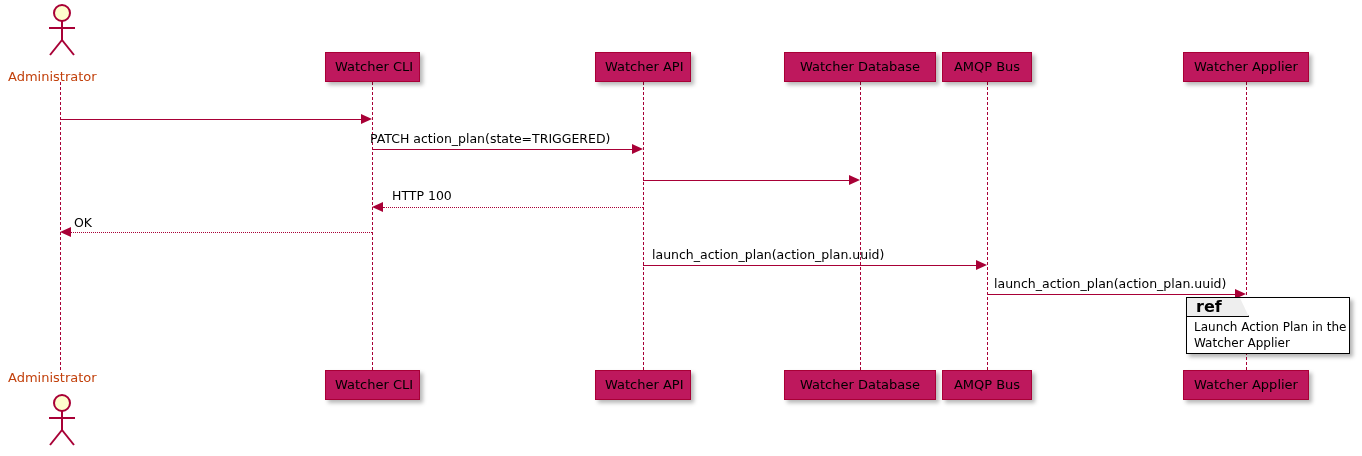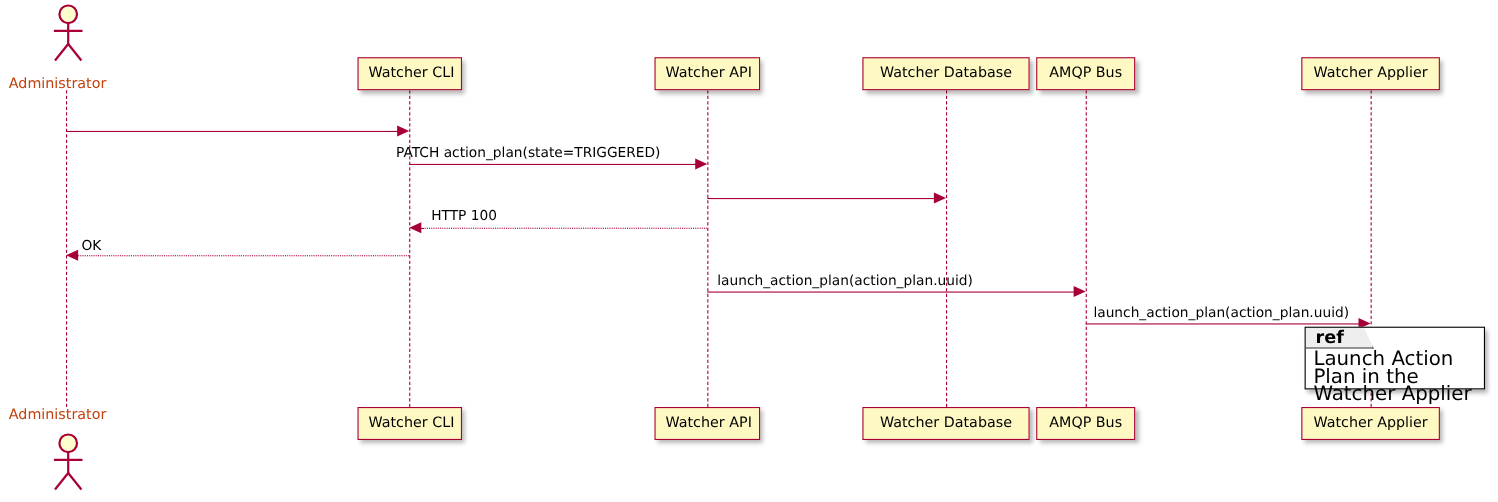--- a/index.html
+++ b/index.html
@@ -23,21 +23,21 @@
   .lifeline {
     position: absolute;
     width: 0;
     border-left: 1px dashed #A80036;
     z-index: 1;
   }
 
   
   .participant {
     position: absolute;
-    background: #fef9c3;
+    background: #be185d;
     border: 1.5px solid #A80036;
     box-sizing: border-box;
     height: 30px;
     line-height: 27px;
     text-align: center;
     font-size: 13px;
     color: #000000;
     white-space: nowrap;
     box-shadow: 3px 3px 4px rgba(0,0,0,0.28);
     z-index: 5;
@@ -118,21 +118,21 @@
     color: #000000;
     line-height: 17px;
     padding: 0 8px 0 9px;
     
     clip-path: polygon(0 0, calc(100% - 9px) 0, 100% 100%, 0 100%);
   }
   .ref-text {
     position: absolute;
     left: 7px;
     top: 21px;
-    font-size: 18px;
+    font-size: 12px;
     line-height: 16px;
     color: #000000;
     white-space: pre-line;
   }
 </style>
 </head>
 <body>
 
 <div id="diagram">
 
@@ -160,21 +160,21 @@
   <div class="participant" style="left:595px;  top:52px; width:96px;">Watcher API</div>
   <div class="participant" style="left:784px;  top:52px; width:152px;">Watcher Database</div>
   <div class="participant" style="left:942px;  top:52px; width:90px;">AMQP Bus</div>
   <div class="participant" style="left:1183px; top:52px; width:126px;">Watcher Applier</div>
 
   <div class="msg" style="left:60px; top:119px; width:303px;"></div>
   <div class="arrowhead right" style="left:361px; top:114px;"></div>
 
   <div class="msg" style="left:372px; top:149px; width:262px;"></div>
   <div class="arrowhead right" style="left:632px; top:144px;"></div>
-  <div class="msg-label" style="left:360px; top:131px;">PATCH action_plan(state=TRIGGERED)</div>
+  <div class="msg-label" style="left:370px; top:131px;">PATCH action_plan(state=TRIGGERED)</div>
 
   <div class="msg" style="left:643px; top:180px; width:208px;"></div>
   <div class="arrowhead right" style="left:849px; top:175px;"></div>
 
   <div class="msg dashed" style="left:383px; top:207px; width:260px;"></div>
   <div class="arrowhead left" style="left:372px; top:202px;"></div>
   <div class="msg-label" style="left:392px; top:188px;">HTTP 100</div>
 
   <div class="msg dashed" style="left:71px; top:232px; width:301px;"></div>
   <div class="arrowhead left" style="left:60px; top:227px;"></div>

